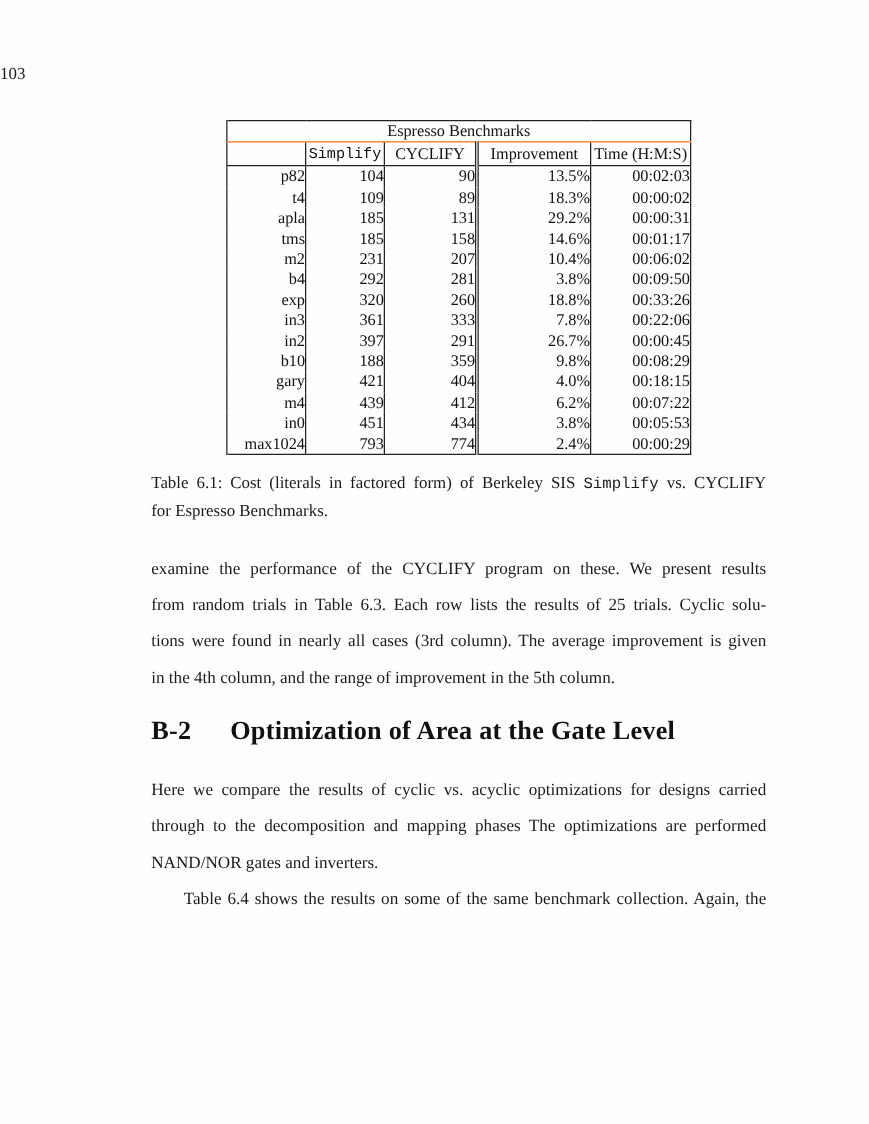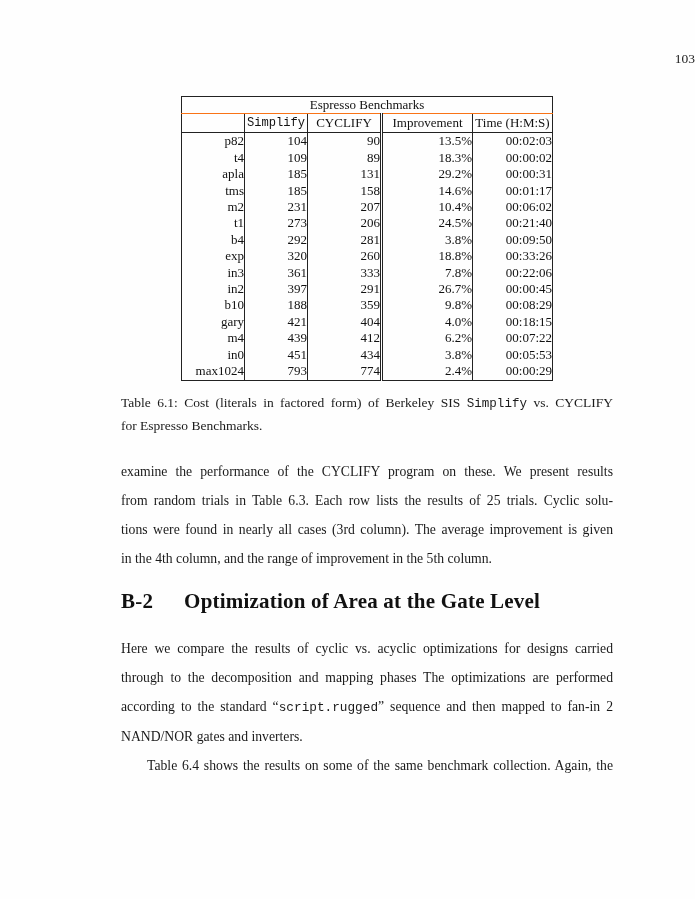--- a/index.html
+++ b/index.html
@@ -18,21 +18,21 @@
     height: 899px;
     background: #fefefe;
     box-sizing: border-box;
     padding-top: 50px;
   }
   .content {
     margin-left: 121px;
     width: 492px;
   }
   .page-number {
-    text-align: right;
+    text-align: left;
     font-size: 13.5px;
     height: 17px;
     line-height: 17px;
   }
   
   table.bench {
     border-collapse: collapse;
     margin: 29px auto 0 auto;
     font-size: 13px;
     color: #111;
@@ -141,27 +141,20 @@
             <td class="c-time">00:01:17</td>
           </tr>
           <tr>
             <td class="c-name">m2</td>
             <td class="c-simplify">231</td>
             <td class="c-cyclify">207</td>
             <td class="c-improvement dbl">10.4%</td>
             <td class="c-time">00:06:02</td>
           </tr>
           <tr>
-            <td class="c-name">t1</td>
-            <td class="c-simplify">273</td>
-            <td class="c-cyclify">206</td>
-            <td class="c-improvement dbl">24.5%</td>
-            <td class="c-time">00:21:40</td>
-          </tr>
-          <tr>
             <td class="c-name">b4</td>
             <td class="c-simplify">292</td>
             <td class="c-cyclify">281</td>
             <td class="c-improvement dbl">3.8%</td>
             <td class="c-time">00:09:50</td>
           </tr>
           <tr>
             <td class="c-name">exp</td>
             <td class="c-simplify">320</td>
             <td class="c-cyclify">260</td>
@@ -232,21 +225,20 @@
       <div class="line last">in the 4th column, and the range of improvement in the 5th column.</div>
     </div>
 
     <h2 class="section">
       <span class="hnum">B-2</span><span>Optimization of Area at the Gate Level</span>
     </h2>
 
     <div class="para para-2">
       <div class="line">Here we compare the results of cyclic vs. acyclic optimizations for designs carried</div>
       <div class="line">through to the decomposition and mapping phases The optimizations are performed</div>
-      <div class="line"><span>according to the standard “</span><span class="mono">script.rugged</span><span>” sequence and then mapped to fan-in 2</span></div>
       <div class="line last">NAND/NOR gates and inverters.</div>
     </div>
 
     <div class="para">
       <div class="line indent">Table 6.4 shows the results on some of the same benchmark collection. Again, the</div>
     </div>
 
   </div>
 </div>
 

